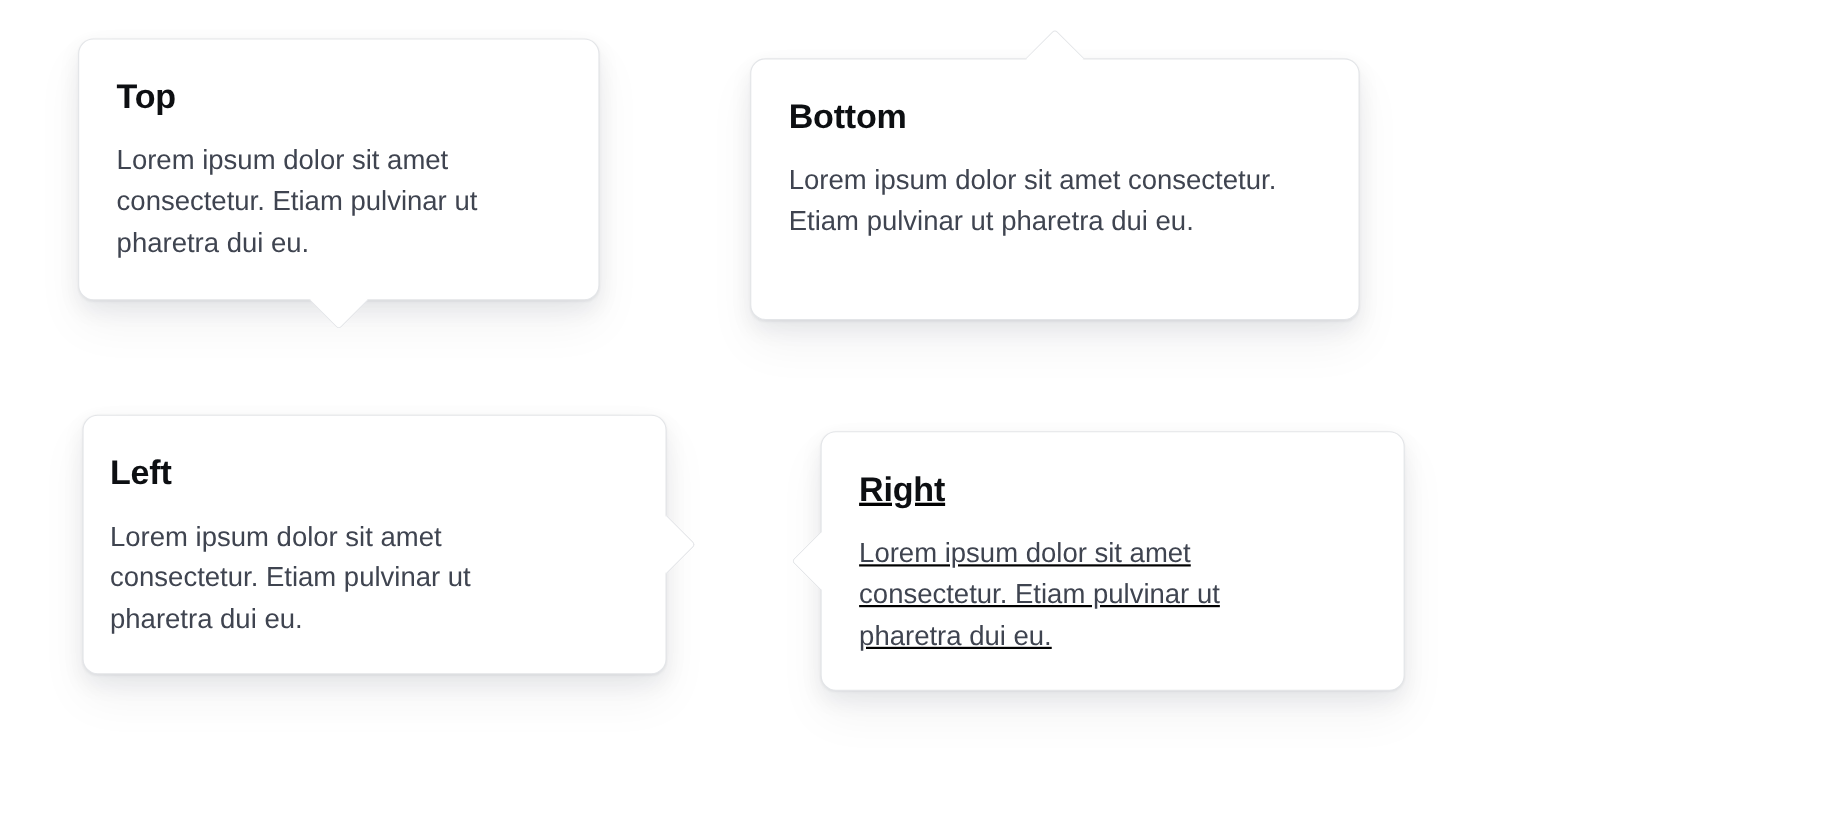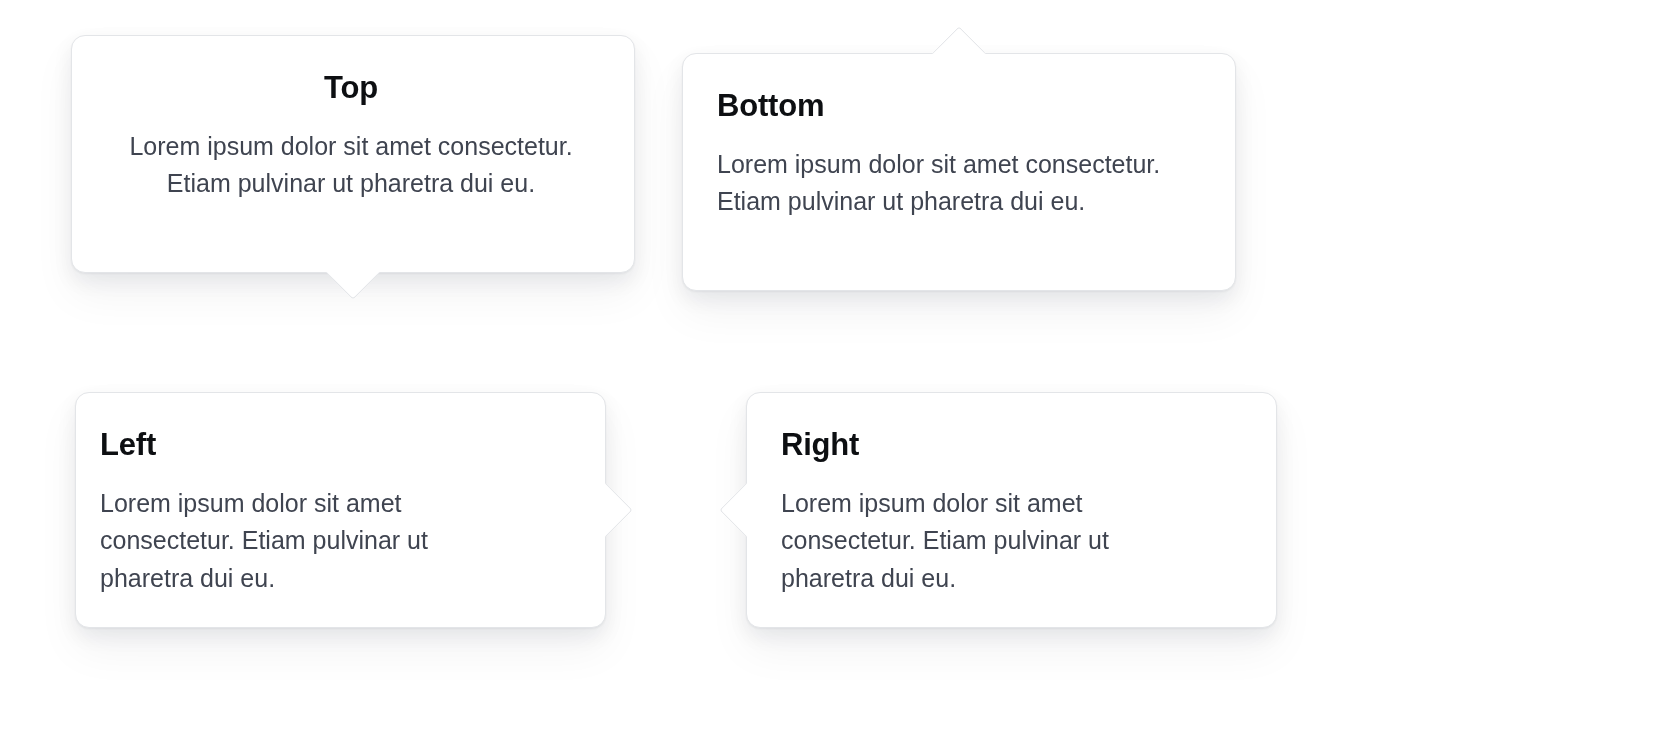--- a/index.html
+++ b/index.html
@@ -91,24 +91,24 @@
   .arrow.dir-left {
     top: 50%;
     left: -20px;
     margin-top: -19px;
     border-bottom: 1px solid #e3e5e8;
     border-left: 1px solid #e3e5e8;
     border-bottom-left-radius: 4px;
   }
 
   
-  #pop-top    { left: 71px;  top: 35px;  width: 564px; height: 238px; text-align: center; }
+  #pop-top    { left: 71px;  top: 35px;  width: 474px; height: 238px; }
   #pop-bottom { left: 682px; top: 53px;  width: 554px; height: 238px; }
-  #pop-left   { left: 75px;  top: 392px; width: 531px; height: 236px; padding-left: 24px; }
-  #pop-right  { left: 746px; top: 392px; width: 531px; height: 236px; }
+  #pop-left   { left: 75px;  top: 377px; width: 531px; height: 236px; padding-left: 24px; }
+  #pop-right  { left: 746px; top: 392px; width: 531px; height: 236px; text-decoration: underline; }
 
   #pop-left .popover-body,
   #pop-right .popover-body { max-width: 400px; }
 </style>
 </head>
 <body>
 
 <div id="stage">
 
   <div class="popover" id="pop-top">

